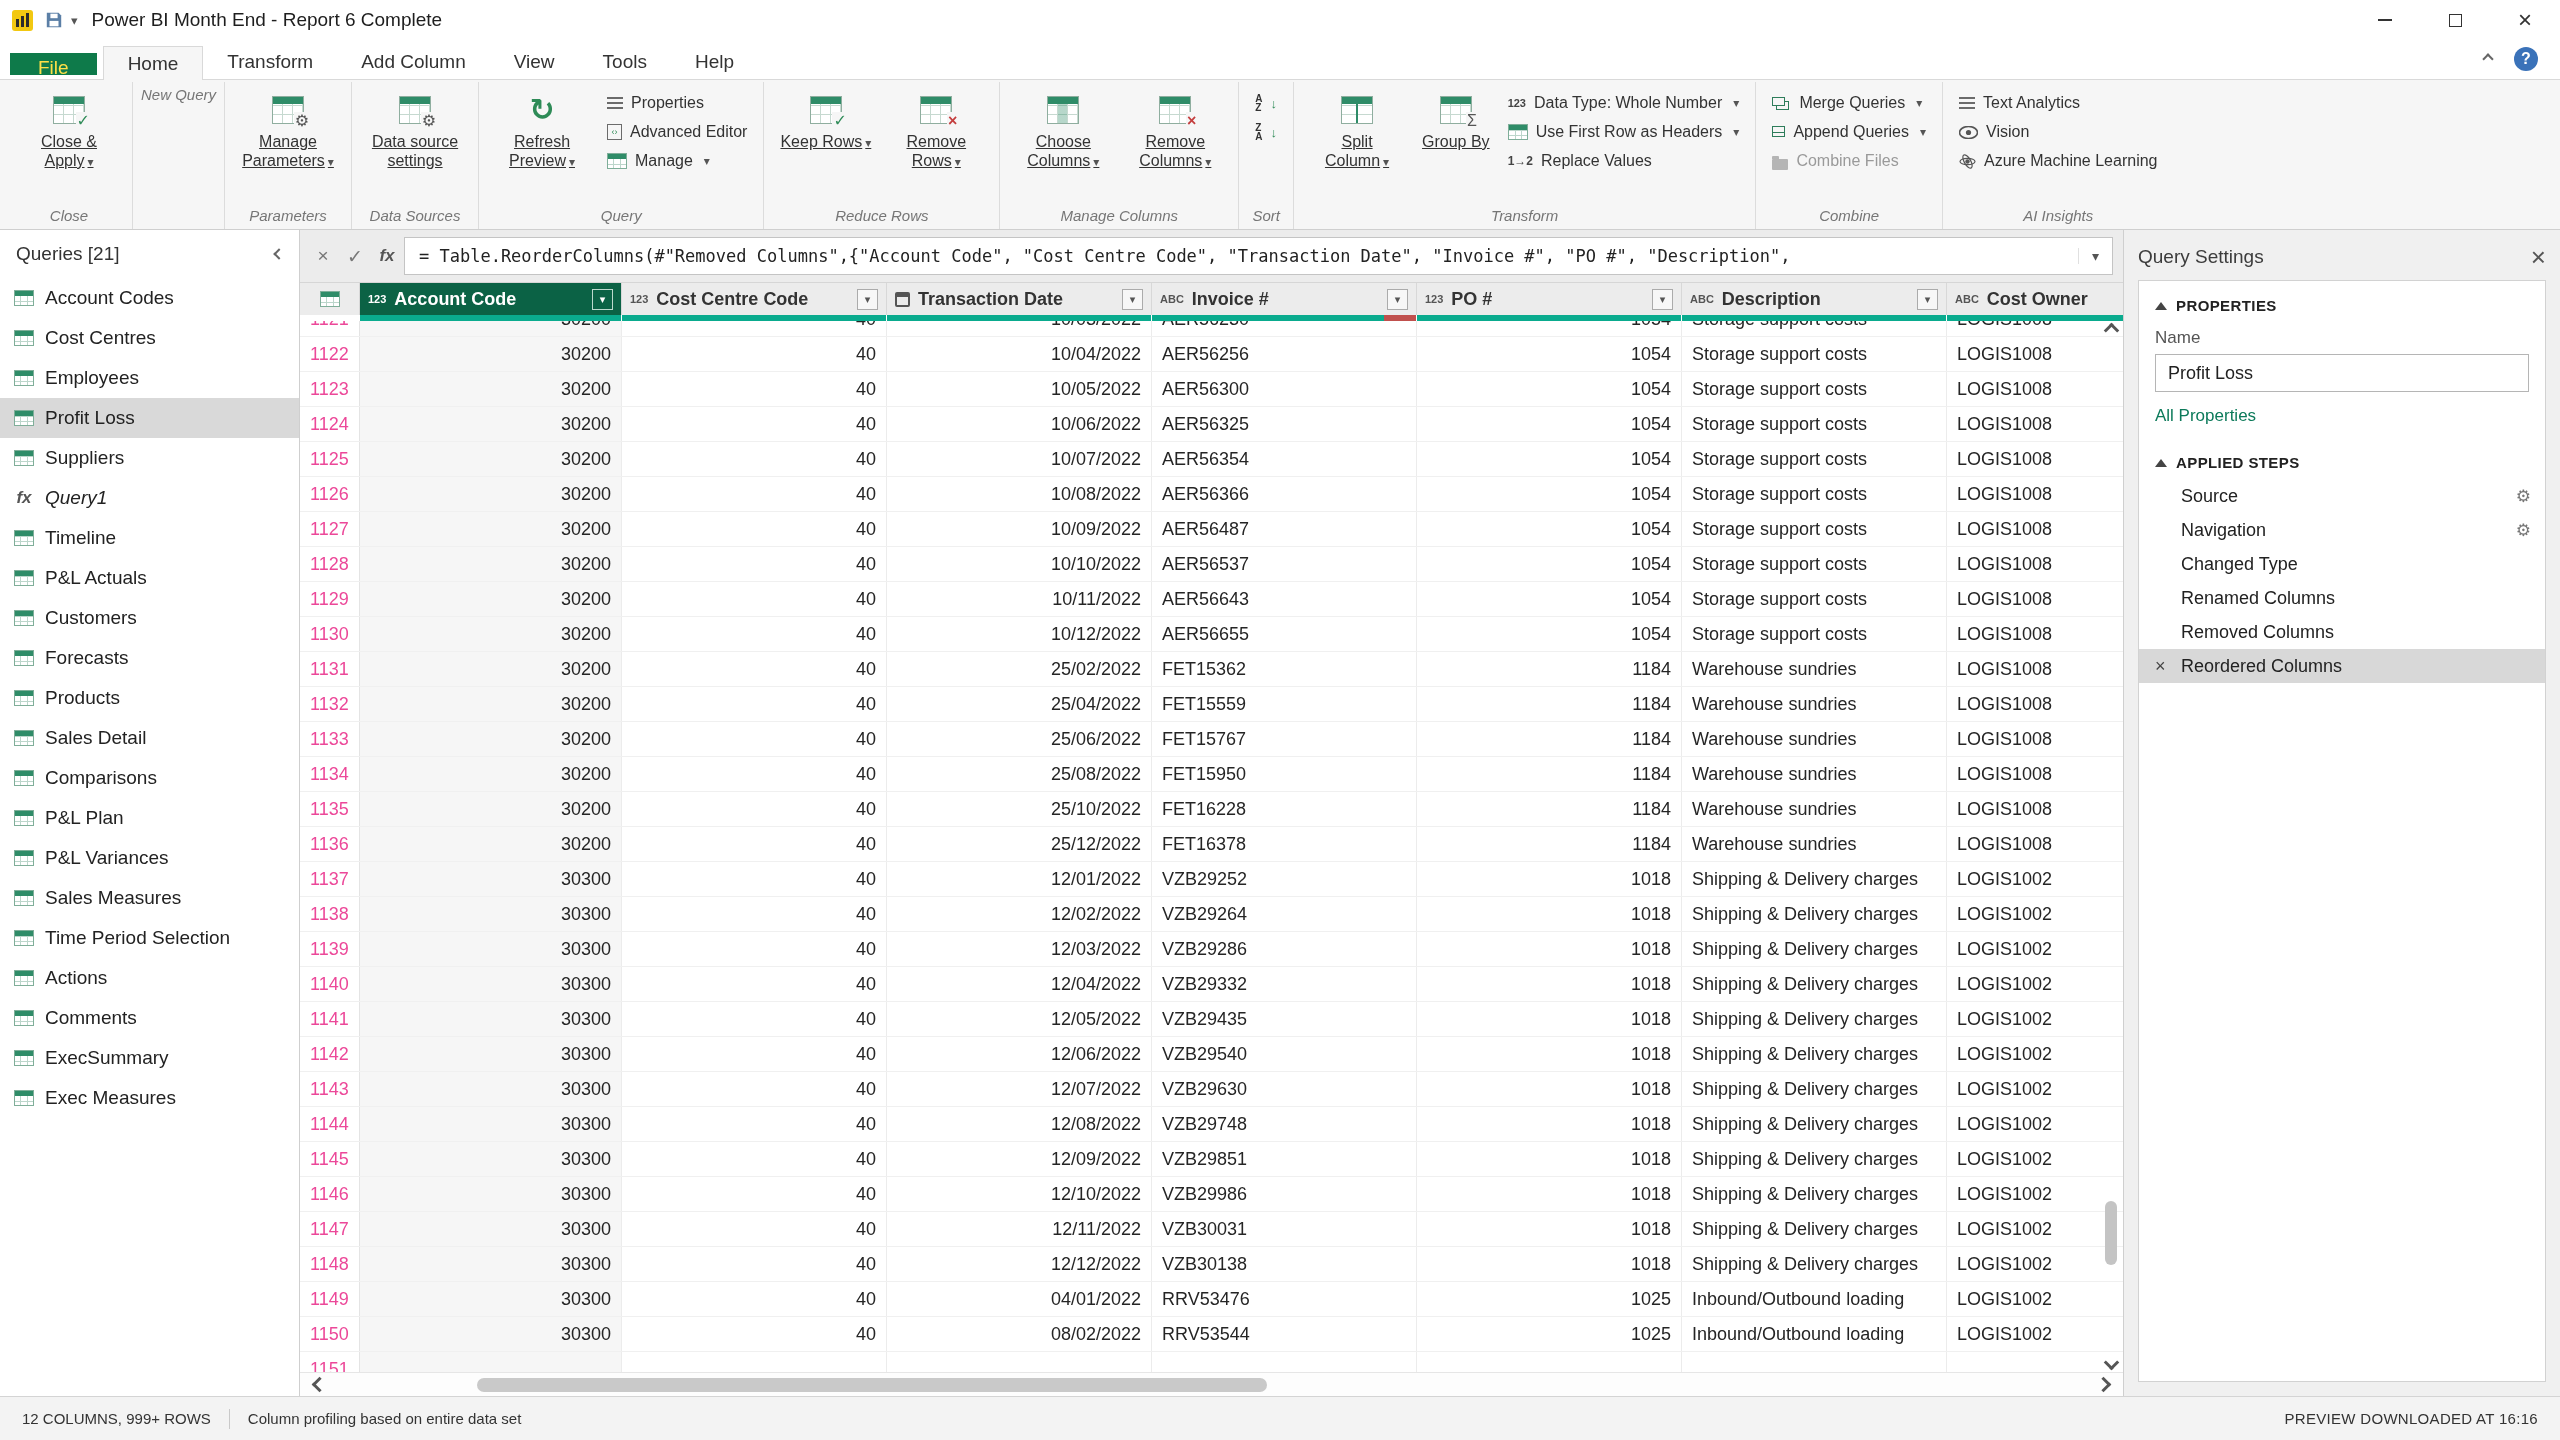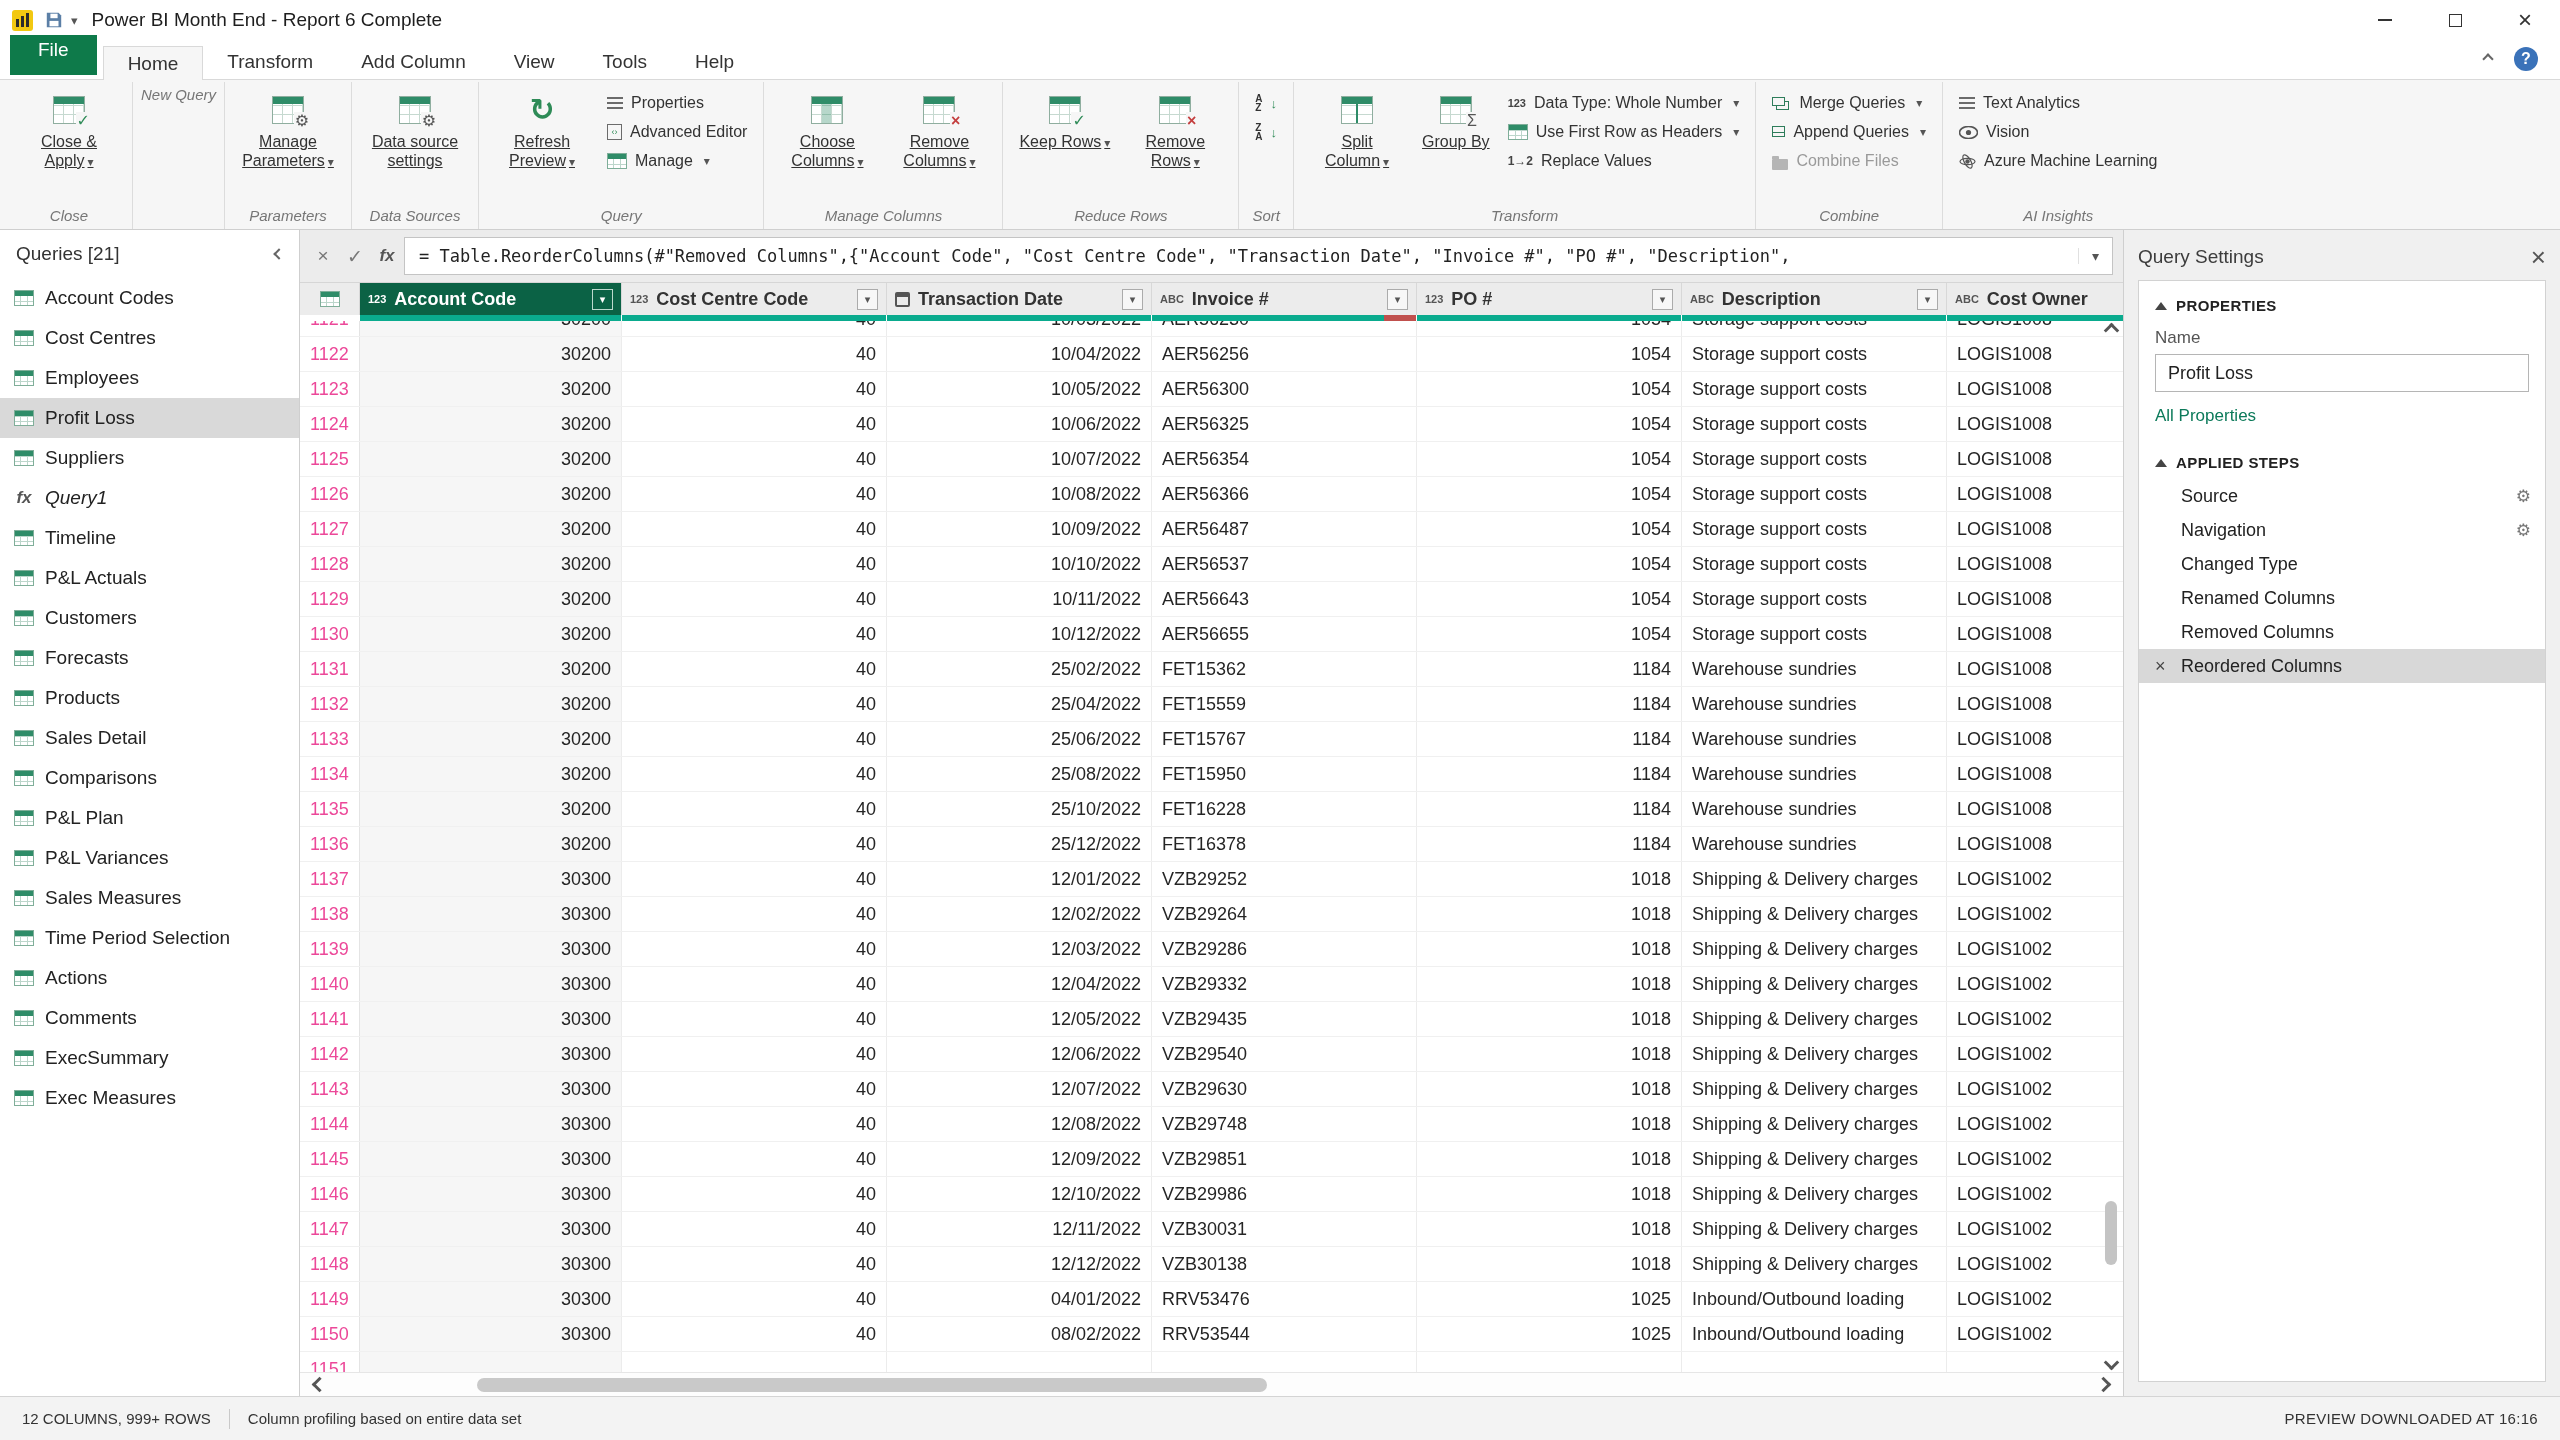--- a/index.html
+++ b/index.html
@@ -18,21 +18,21 @@
   .winbtns { margin-left:auto; display:flex; height:40px; }
   .winbtn { width:70px; height:40px; display:flex; align-items:center; justify-content:center; }
   .ic-min { width:14px; border-bottom:2px solid #333; }
   .ic-max { width:13px; height:13px; border:1.5px solid #333; }
   .ic-close { font-size:24px; color:#333; line-height:1; }
 
   
   .tabbar { height:40px; background:#fff; display:flex; align-items:flex-end; border-bottom:1px solid #d9d9d9; flex:0 0 auto; }
   .tab { padding:0 24px; height:34px; line-height:34px; font-size:19px; color:#333; white-space:nowrap; }
   .tab.active { background:#f6f6f6; border:1px solid #d9d9d9; border-bottom:none; margin-bottom:-1px; }
-  .tab.file { background:#0e7a4a; color:#ffffff; height:40px; line-height:30px; margin:0 6px 4px 10px; padding:0 28px; }
+  .tab.file { background:#0e7a4a; color:#fde047; height:22px; line-height:30px; margin:0 6px 4px 10px; padding:0 28px; }
   .tabs { display:flex; align-items:flex-end; height:40px; }
   .tab-right { margin-left:auto; display:flex; align-items:center; gap:22px; padding-right:22px; height:40px; }
   .help-ico { width:24px; height:24px; border-radius:50%; background:#3a72b9; color:#fff; font-size:16px; font-weight:bold;
     display:flex; align-items:center; justify-content:center; }
 
   
   .ribbon { height:150px; background:#f6f6f6; border-bottom:1px solid #cfcfcf; display:flex; padding:2px 6px 0 6px; flex:0 0 auto; overflow:hidden; }
   .rgroup { display:flex; flex-direction:column; padding:0 8px; }
   .rgroup + .rgroup { border-left:1px solid #dcdcdc; }
   .rbody { flex:1; display:flex; align-items:flex-start; gap:2px; padding-top:8px; }
@@ -274,43 +274,43 @@
               <span class="caret">▾</span>
           </div>
         </div>
       </div>
       <div class="rlabel">Query</div>
     </div>
 
     <div class="rgroup">
       <div class="rbody">
         <div class="bigbtn">
+          <span class="tico b-check"></span>
+          <span class="lbl"><span>Keep Rows</span><span class="caret">▾</span></span>
+        </div>
+        <div class="bigbtn">
+          <span class="tico b-x"></span>
+          <span class="lbl"><span>Remove Rows</span><span class="caret">▾</span></span>
+        </div>
+      </div>
+      <div class="rlabel">Reduce Rows</div>
+    </div>
+
+    <div class="rgroup">
+      <div class="rbody">
+        <div class="bigbtn">
           <span class="tico colsel"></span>
           <span class="lbl"><span>Choose Columns</span><span class="caret">▾</span></span>
         </div>
         <div class="bigbtn">
           <span class="tico b-x"></span>
           <span class="lbl"><span>Remove Columns</span><span class="caret">▾</span></span>
         </div>
       </div>
       <div class="rlabel">Manage Columns</div>
-    </div>
-
-    <div class="rgroup">
-      <div class="rbody">
-        <div class="bigbtn">
-          <span class="tico b-check"></span>
-          <span class="lbl"><span>Keep Rows</span><span class="caret">▾</span></span>
-        </div>
-        <div class="bigbtn">
-          <span class="tico b-x"></span>
-          <span class="lbl"><span>Remove Rows</span><span class="caret">▾</span></span>
-        </div>
-      </div>
-      <div class="rlabel">Reduce Rows</div>
     </div>
 
     <div class="rgroup">
       <div class="rbody">
         <div class="smallcol">
           <div class="smallbtn">
             <span class="sortico">
                 <span>A</span>
                 <span>Z</span>
               </span>

